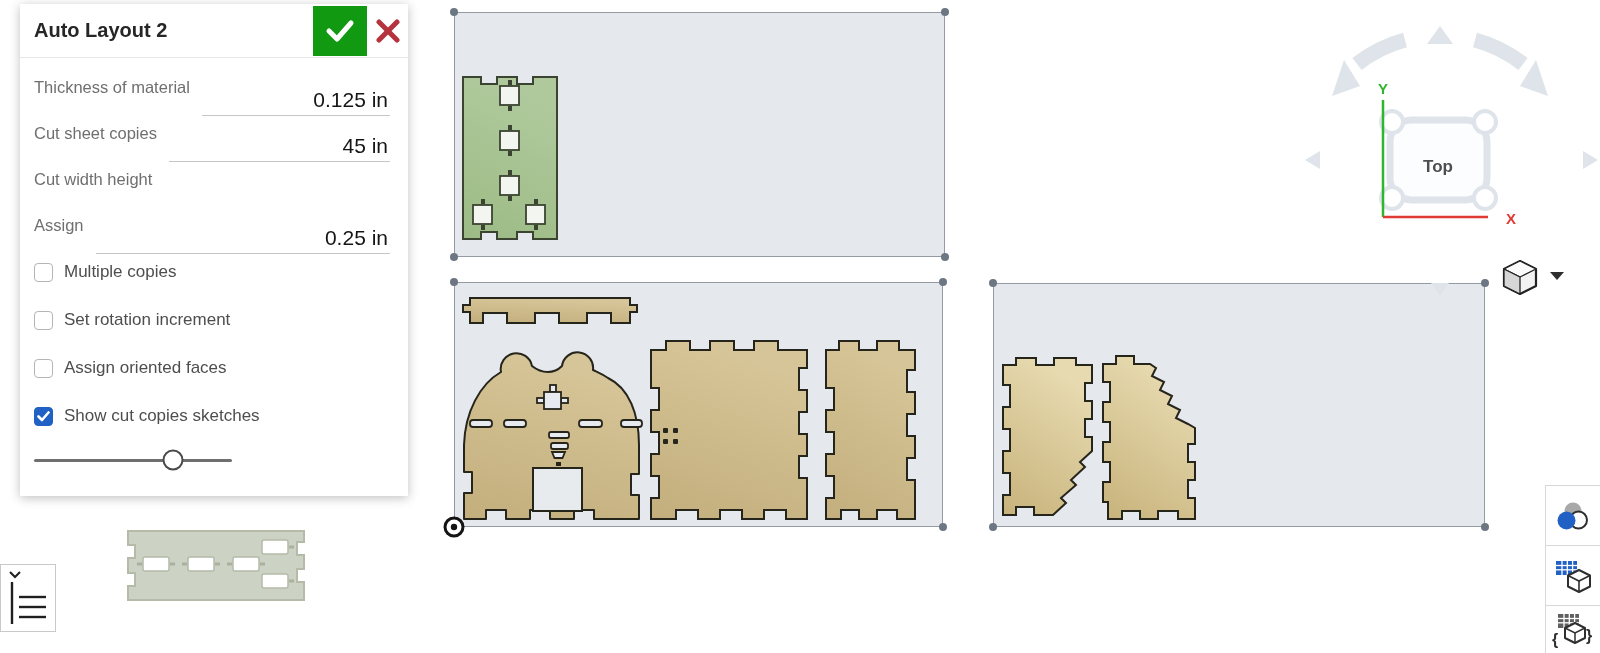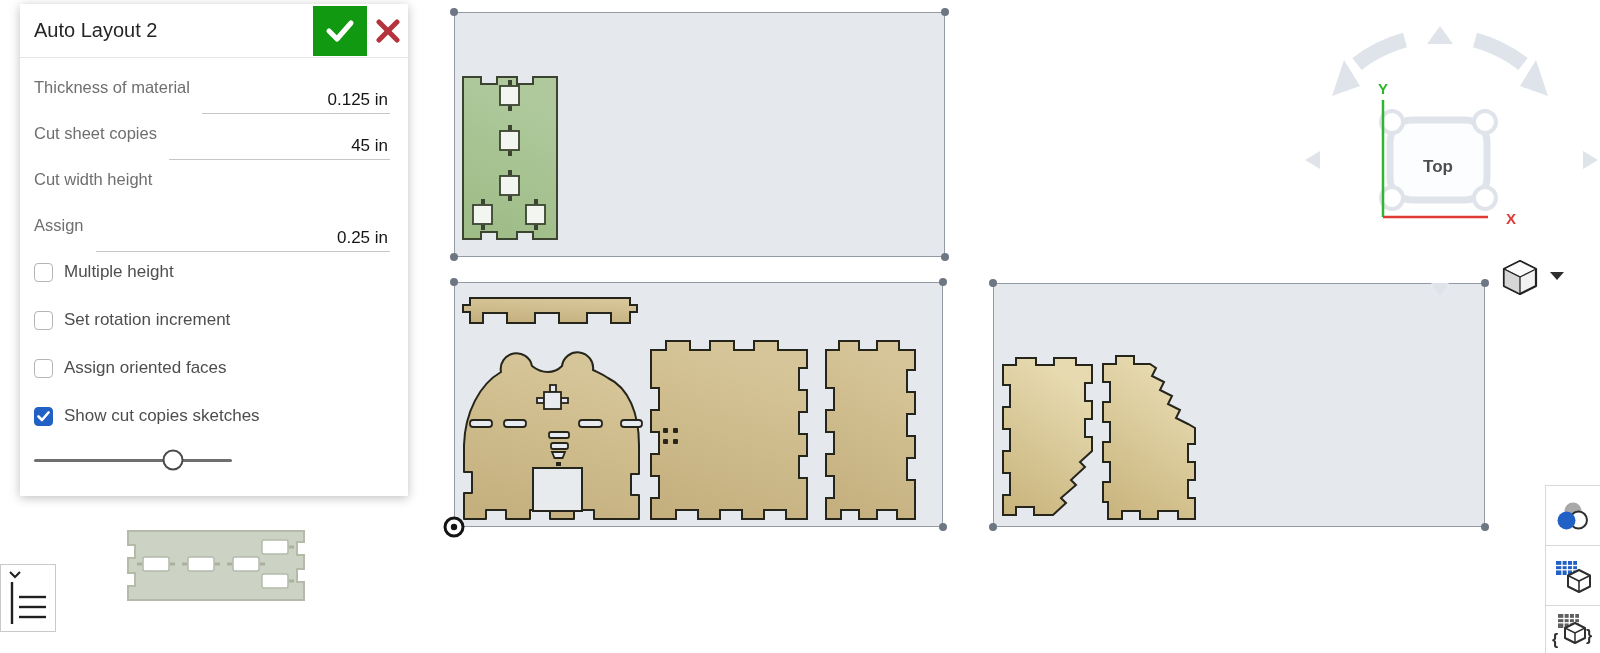--- a/index.html
+++ b/index.html
@@ -9,30 +9,30 @@
   
   .sheet{position:absolute;background:#e5e8ec;border:1.5px solid #939aa4;box-sizing:border-box;}
   .vdot{position:absolute;width:8px;height:8px;border-radius:50%;background:#6d7683;z-index:6;}
   .part{position:absolute;z-index:4;}
 
   
   .dialog{position:absolute;left:20px;top:4px;width:388px;background:#fff;z-index:40;
           box-shadow:0 2px 10px rgba(0,0,0,.25);}
   .dlg-header{display:flex;align-items:center;height:53px;border-bottom:1px solid #e6e6e6;
               padding-left:14px;}
-  .dlg-title{font-size:20px;font-weight:400;color:#262626;}
+  .dlg-title{font-size:20px;font-weight:700;color:#262626;}
   .btn-confirm{margin-left:auto;width:54px;height:50px;background:#119a11;border:none;
                display:flex;align-items:center;justify-content:center;cursor:pointer;}
   .btn-cancel{width:41px;height:50px;background:#fff;border:none;display:flex;
               align-items:center;justify-content:center;cursor:pointer;}
   .dlg-body{padding:6px 18px 8px 14px;}
   .frow{display:flex;align-items:center;height:46px;}
   .flabel{font-size:16.5px;color:#6f6f6f;white-space:nowrap;}
   .fvalue{flex:1;margin-left:12px;border-bottom:1px solid #c6c6c6;text-align:right;
-          font-size:17px;color:#151515;padding:0 2px 3px 0;margin-top:29px;}
+          font-size:21px;color:#151515;padding:0 2px 3px 0;margin-top:29px;}
   .cbrow{display:flex;align-items:center;height:48px;}
   .cb{width:19px;height:19px;border:1.5px solid #b5b5b5;border-radius:4px;background:#fff;
       display:flex;align-items:center;justify-content:center;box-sizing:border-box;flex:none;}
   .cb svg{display:none;}
   .cb.checked{background:#2160c4;border-color:#2160c4;}
   .cb.checked svg{display:block;}
   .cblabel{margin-left:11px;font-size:17px;color:#4e4e4e;}
   .slider{position:relative;height:40px;width:198px;margin:0 0 8px 0;}
   .track{position:absolute;left:0;right:0;top:50%;height:3px;margin-top:-1.5px;
          background:#6f6f6f;border-radius:2px;}
@@ -328,21 +328,21 @@
       </div>
       <div class="frow">
         <span class="flabel">Assign</span>
         <div class="fvalue">0.25 in</div>
       </div>
 
       <div class="cbrow">
         <span class="cb">
           
         </span>
-        <span class="cblabel">Multiple height</span>
+        <span class="cblabel">Multiple copies</span>
       </div>
       <div class="cbrow">
         <span class="cb">
           
         </span>
         <span class="cblabel">Set rotation increment</span>
       </div>
       <div class="cbrow">
         <span class="cb">
           

